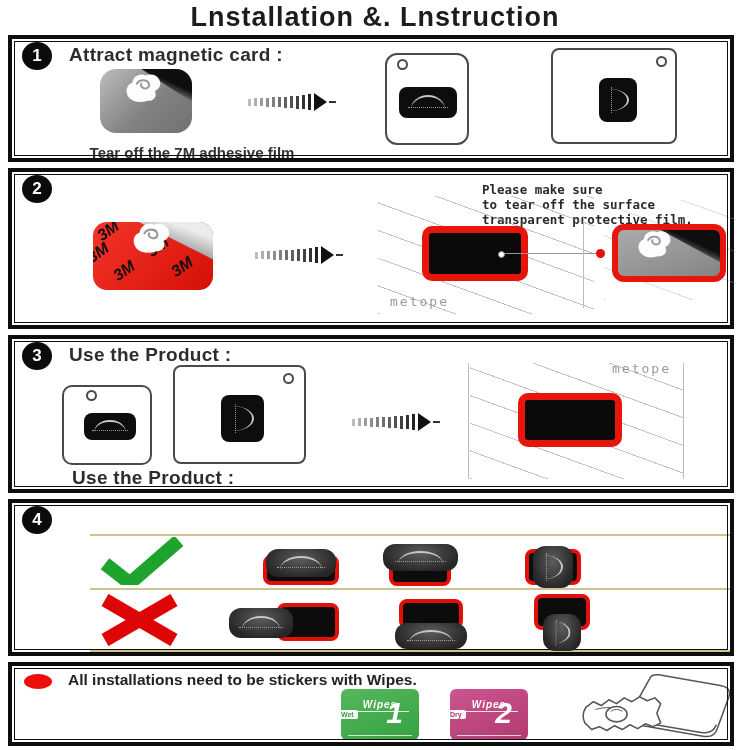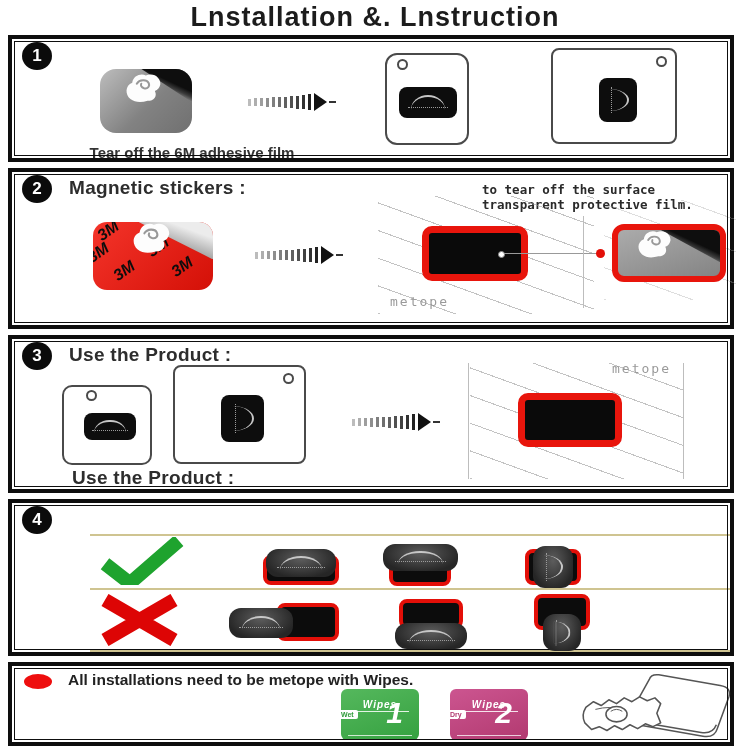--- a/index.html
+++ b/index.html
@@ -72,29 +72,30 @@
   .bullet-red{position:absolute;background:#ee0e0e;border-radius:50%;}
   .note-plain{position:absolute;font-size:15.5px;font-weight:600;color:#222;white-space:nowrap;}
 </style>
 </head>
 <body>
 
 <div class="title">Lnstallation &amp;. Lnstruction</div>
 
 <div class="panel" style="top:35px;height:127px;">
   <div class="badge" style="left:10px;top:3px;">1</div>
+  <div class="heading" style="left:57px;top:5px;">Attract magnetic card :</div>
 
   <div class="sticker-gray" style="left:88px;top:30px;width:92px;height:64px;">
     <div class="tri-dark"></div>
     <svg class="hand" style="left:22px;top:2px;width:44px;height:38px;" viewBox="0 0 48 42">
       <path d="M9 31 C3 26 3 16 11 13 C12 5 21 2 26 5 C35 1 43 8 42 15 C41 19 39 21 36 22 C39 28 35 33 28 33 C21 35 14 35 9 31 Z" fill="#fdfdfd"></path>
       <path d="M16 14 C19 9 27 9 29 13 C31 17 28 20 24 19 C21 18 20 16 21 14" fill="none" stroke="#999" stroke-width="2.2" stroke-linecap="round"></path>
     </svg>
   </div>
-  <div class="caption" style="left:20px;top:105px;width:320px;">Tear off the 6M adhesive film</div>
+  <div class="caption" style="left:20px;top:105px;width:320px;">Tear off the 7M adhesive film</div>
 
   <div class="fade-arrow" style="left:236px;top:52px;">
     <i></i>
       <i></i>
       <i></i>
       <i></i>
       <i></i>
       <i></i>
       <i></i>
       <i></i>
@@ -114,21 +115,20 @@
   <div class="device" style="left:539px;top:9px;width:126px;height:96px;border-radius:8px;">
     <div class="cam" style="right:8px;top:6px;"></div>
     <div class="sticker-black" style="left:46px;top:28px;width:38px;height:44px;">
       <span class="arc v"></span>
     </div>
   </div>
 </div>
 
 <div class="panel" style="top:168px;height:161px;">
   <div class="badge" style="left:10px;top:3px;">2</div>
-  <div class="heading" style="left:57px;top:5px;">Magnetic stickers :</div>
 
   <div class="sticker-red" style="left:81px;top:50px;width:120px;height:68px;">
     <span class="m3" style="left:-6px;top:22px;">3M</span>
     <span class="m3" style="left:54px;top:16px;">3M</span>
     <span class="m3" style="left:20px;top:40px;">3M</span>
     <span class="m3" style="left:78px;top:36px;">3M</span>
     <span class="m3" style="left:4px;top:0px;">3M</span>
     <div class="tri-gray"></div>
     <svg class="hand" style="left:36px;top:-2px;width:46px;height:40px;" viewBox="0 0 48 42">
       <path d="M9 31 C3 26 3 16 11 13 C12 5 21 2 26 5 C35 1 43 8 42 15 C41 19 39 21 36 22 C39 28 35 33 28 33 C21 35 14 35 9 31 Z" fill="#fdfdfd"></path>
@@ -146,20 +146,21 @@
       <i></i>
       <i></i>
       <i></i>
       <i></i>
       <i></i>
     <span class="head"></span>
     <span class="tail"></span>
   </div>
 
   <div class="note-mono" style="left:470px;top:10px;">
+    <span>Please make sure</span>
     <span>to tear off the surface</span>
     <span>transparent protective film.</span>
   </div>
 
   <div class="hatch" style="left:366px;top:24px;width:216px;height:118px;"></div>
   <div class="hatch lite" style="left:592px;top:28px;width:132px;height:100px;"></div>
   <div class="frame-red" style="left:410px;top:54px;width:106px;height:55px;"></div>
   <div class="dot" style="left:486px;top:79px;width:5px;height:5px;background:#fff;border:1px solid #888;"></div>
   <div style="position:absolute;left:492px;top:81px;width:94px;height:1px;background:#999;"></div>
   <div class="vline" style="left:571px;top:44px;height:92px;"></div>
@@ -262,21 +263,21 @@
   <div class="combo" style="left:520px;top:91px;width:60px;height:57px;">
     <div class="stickerp" style="left:2px;top:0;width:56px;height:36px;"></div>
     <div class="card" style="left:11px;top:20px;width:38px;height:37px;">
         <span class="arc v"></span>
       </div>
   </div>
 </div>
 
 <div class="panel" style="top:662px;height:84px;">
   <div class="bullet-red" style="left:12px;top:8px;width:28px;height:15px;"></div>
-  <div class="note-plain" style="left:56px;top:5px;">All installations need to be metope with Wipes.</div>
+  <div class="note-plain" style="left:56px;top:5px;">All installations need to be stickers with Wipes.</div>
 
   <div class="wipe green" style="left:329px;top:23px;">
     <div class="w-title">Wipes</div>
     <div class="w-rule"></div>
     <div class="w-tab">Wet</div>
     <div class="w-num">1</div>
     <div class="w-foot"></div>
   </div>
   <div class="wipe pink" style="left:438px;top:23px;">
     <div class="w-title">Wipes</div>

